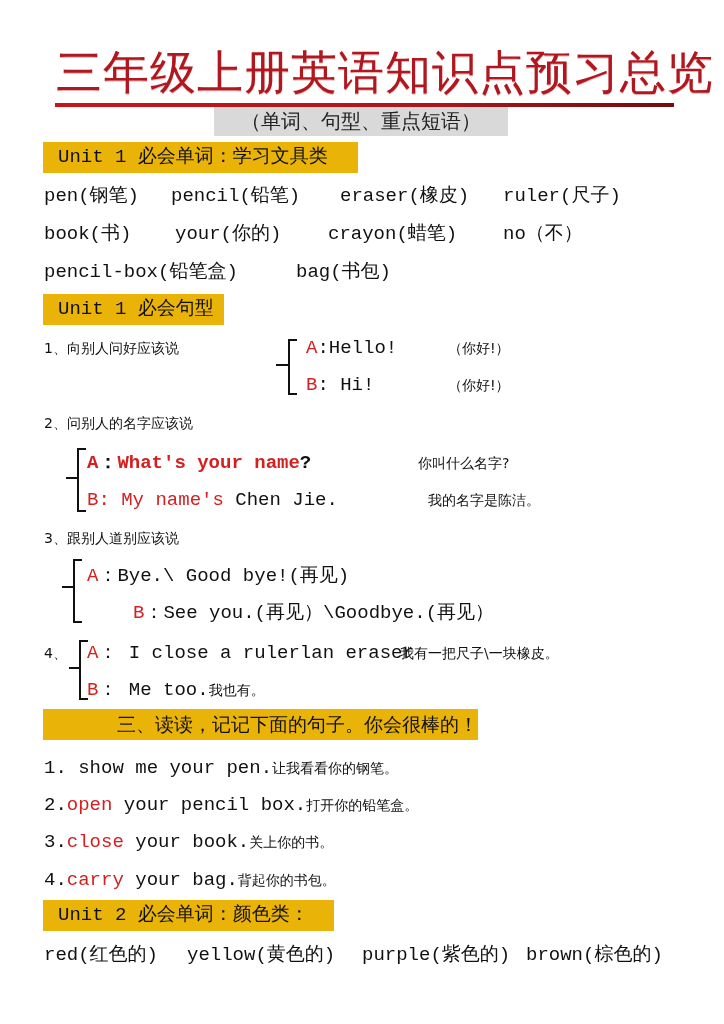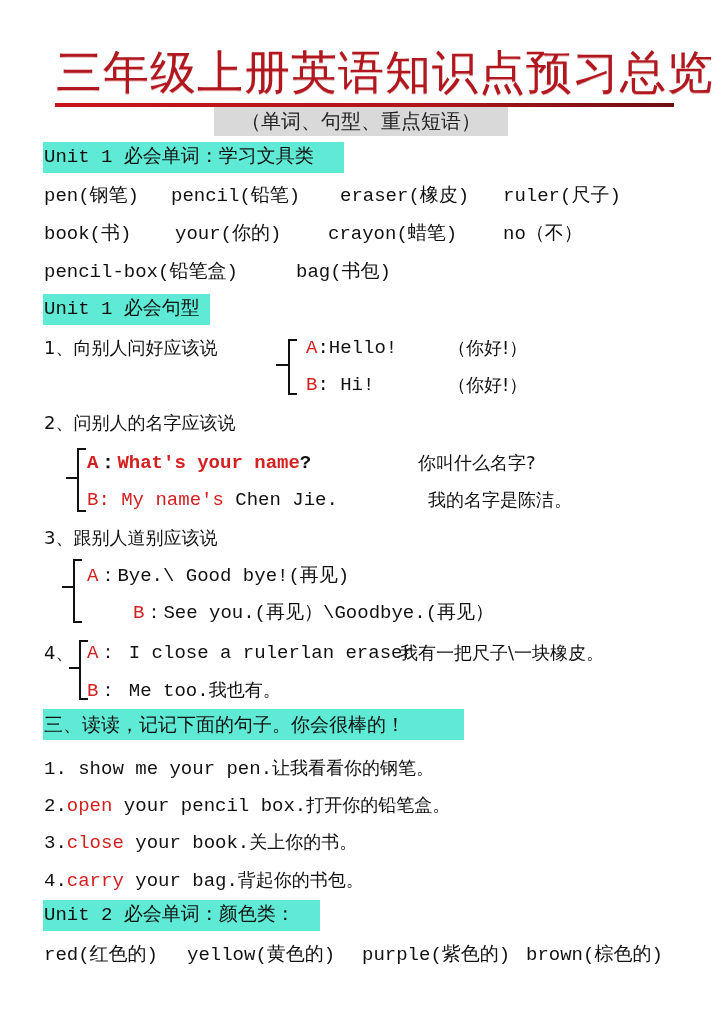--- a/index.html
+++ b/index.html
@@ -7,24 +7,24 @@
          font-family:"Liberation Serif","DejaVu Serif",serif; color:#111; }
   .abs { position:absolute; white-space:nowrap; }
   .title { left:56px; top:42px; font-size:46px; color:#b0171f; letter-spacing:1px;
            font-family:"DejaVu Sans","Liberation Sans",sans-serif; font-weight:400;
            text-shadow:0 1px 0 #e9b3b3; }
   .title-rule { left:55px; top:103px; width:619px; height:4px;
                 background:linear-gradient(90deg,#c8151c 0%,#b0151c 60%,#6e0f12 100%); }
   .subtitle { left:214px; top:107px; width:294px; height:29px; background:#d9d9d9;
               font-size:20px; line-height:29px; text-align:center; color:#222;
               font-family:"DejaVu Sans","Liberation Sans",sans-serif; }
-  .hl { background:#5eead4; color:#111; height:31px; line-height:31px; font-size:19px;
-        font-family:"Liberation Mono","DejaVu Sans Mono",monospace; padding-left:1px; }
+  .hl { background:#eab308; color:#111; height:31px; line-height:31px; font-size:19px;
+        font-family:"Liberation Mono","DejaVu Sans Mono",monospace; padding-left:15px; }
   .line { font-size:19px; line-height:24px; font-family:"Liberation Mono","DejaVu Sans Mono",monospace; }
-  .cn { font-family:"DejaVu Sans","Liberation Sans",sans-serif; font-size:18px; }
+  .cn { font-family:"DejaVu Sans","Liberation Sans",sans-serif; font-size:14px; }
   .red { color:#d42020; }
   .brace { position:absolute; border:2px solid #111; border-right:none; width:7px; }
   .brace-tick { position:absolute; height:2px; width:12px; background:#111; }
 </style>
 </head>
 <body>
 
 <div class="abs title">三年级上册英语知识点预习总览</div>
 <div class="abs title-rule"></div>
 <div class="abs subtitle">（单词、句型、重点短语）</div>
@@ -84,21 +84,21 @@
 <div class="brace" style="left:79px;top:640px;height:56px;"></div>
 <div class="brace-tick" style="left:69px;top:667px;"></div>
 <div class="abs line" style="left:87px;top:641px;">
   <span class="red">A</span><span>：  I close a rulerlan eraser</span>
 </div>
 <div class="abs line cn" style="left:400px;top:641px;">我有一把尺子\一块橡皮。</div>
 <div class="abs line" style="left:87px;top:678px;">
   <span class="red">B</span><span>：  Me too.</span><span class="cn">我也有。</span>
 </div>
 
-<div class="abs hl cn" style="left:43px;top:709px;width:420px;font-size:19px;">三、读读，记记下面的句子。你会很棒的！</div>
+<div class="abs hl cn" style="left:43px;top:709px;width:420px;font-size:19px;text-align:right;">三、读读，记记下面的句子。你会很棒的！</div>
 
 <div class="abs line" style="left:44px;top:756px;">
   <span>1. </span><span>show me your pen.</span><span class="cn">让我看看你的钢笔。</span>
 </div>
 <div class="abs line" style="left:44px;top:793px;">
   <span>2.</span><span class="red">open</span><span> your pencil box.</span><span class="cn">打开你的铅笔盒。</span>
 </div>
 <div class="abs line" style="left:44px;top:830px;">
   <span>3.</span><span class="red">close</span><span> your book.</span><span class="cn">关上你的书。</span>
 </div>

